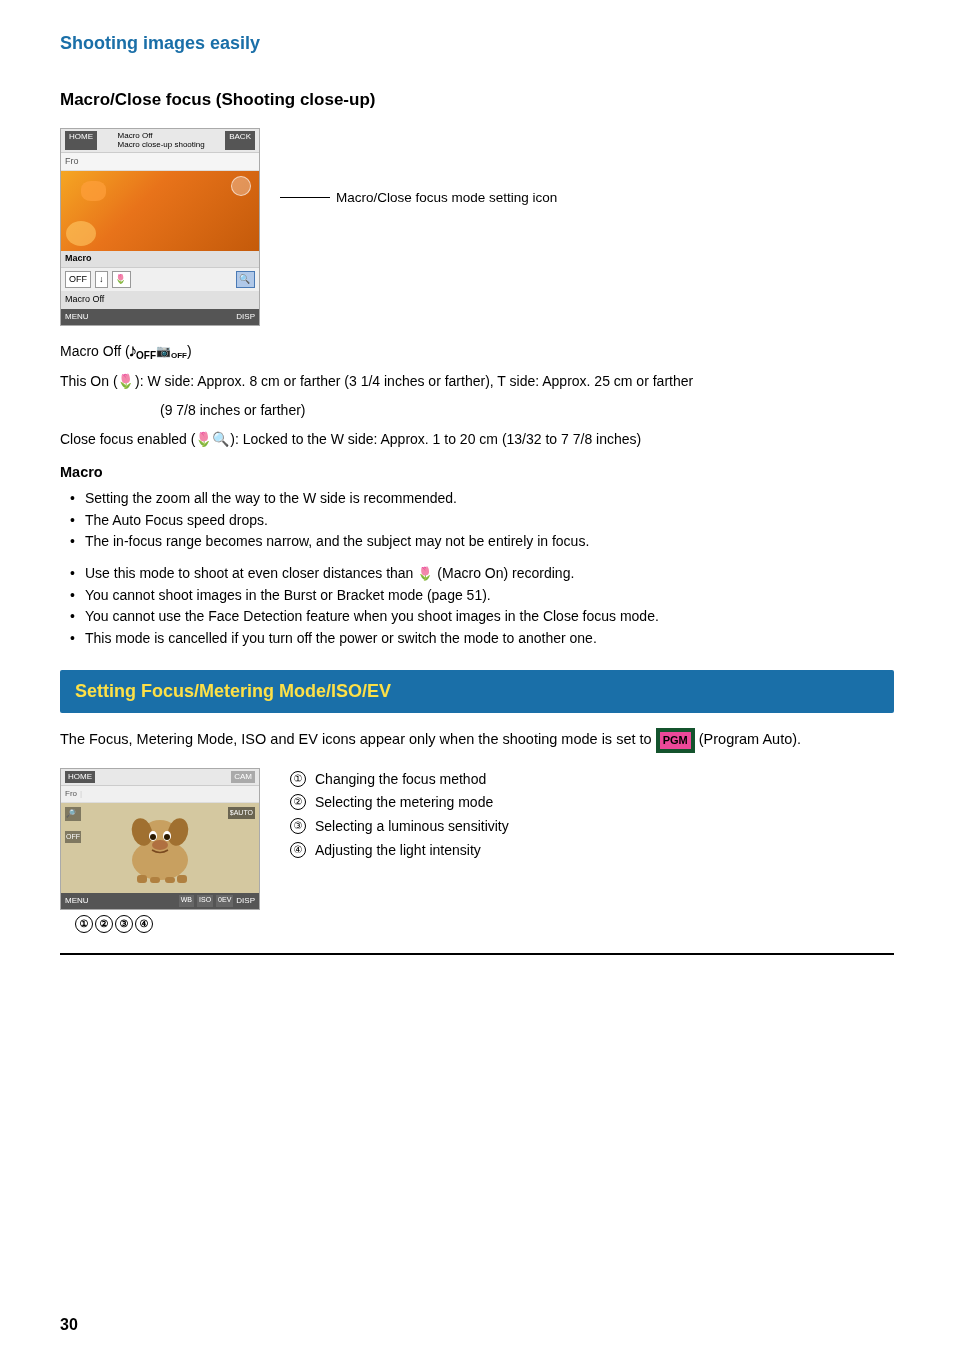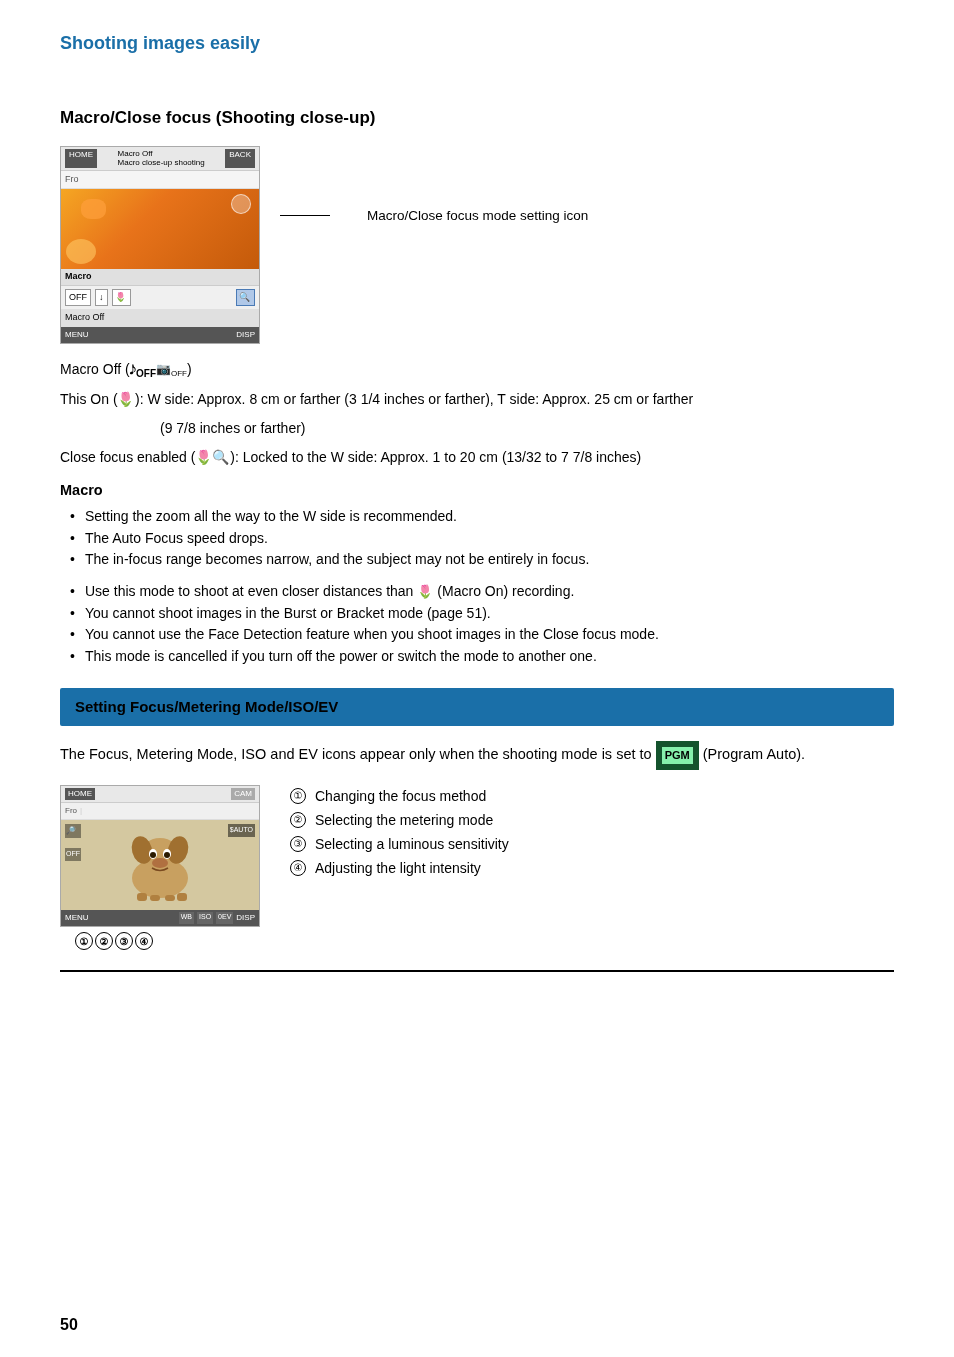--- a/index.html
+++ b/index.html
@@ -15,21 +15,21 @@
     }
 
     .page-container {
       padding: 30px 60px 40px 60px;
     }
 
     .section-header {
       color: #1a6fa8;
       font-size: 18px;
       font-weight: bold;
-      margin-bottom: 48px;
+      margin-bottom: 30px;
       border-bottom: none;
     }
 
     .subsection-title {
       font-size: 17px;
       font-weight: bold;
       margin-bottom: 10px;
       margin-top: 20px;
     }
 
@@ -174,32 +174,32 @@
 
     .bullet-list li::before {
       content: '•';
       position: absolute;
       left: 0;
     }
 
     
     .blue-section-header {
       background: #1a6fa8;
-      color: #000000;
-      font-size: 15px;
+      color: #fde047;
+      font-size: 18px;
       font-weight: bold;
       padding: 8px 15px;
       margin: 20px 0 15px 0;
       border-radius: 2px;
     }
 
     .pgm-badge {
       display: inline-block;
-      background: #86efac;
-      border: 6px solid #14532d;
+      background: #ec4899;
+      border: 4px solid #14532d;
       font-size: 11px;
       font-weight: bold;
       padding: 0 3px;
       vertical-align: middle;
     }
 
     
     .camera-screen2-container {
       display: flex;
       align-items: flex-start;
@@ -363,28 +363,28 @@
       </div>
       <div class="cam-bottom-bar-row">
         <span>Macro Off</span>
       </div>
       <div class="cam-menu-bar">
         <span>MENU</span>
         <span>DISP</span>
       </div>
     </div>
 
-    <div style="display:flex; align-items:center; margin-top: 60px; gap: 31px;">
+    <div style="display:flex; align-items:center; margin-top: 60px;">
       <div style="width: 50px; height: 1px; background: #000;"></div>
       <div style="font-size: 13.5px; margin-left: 6px;">Macro/Close focus mode setting icon</div>
     </div>
   </div>
 
   <div class="macro-desc">
-    <span>Macro Off (</span><span style="font-weight:bold; font-size:12px;">𝅘𝅥𝅮<sub>OFF</sub></span><span style="font-size:12px; vertical-align:middle; font-weight:normal;">📷<sub style="font-size:8px;">OFF</sub></span><span>)</span>
+    <span>Macro Off (</span><span style="font-weight:bold; font-size:12px;">𝅘𝅥𝅮<sub>OFF</sub></span><span style="font-size:12px; vertical-align:middle; font-weight:bold;">📷<sub style="font-size:8px;">OFF</sub></span><span>)</span>
   </div>
   <div class="macro-desc">
     <span>This On (</span><span style="font-size:14px;">🌷</span><span>): W side: Approx. 8 cm or farther (3 1/4 inches or farther), T side: Approx. 25 cm or farther</span>
   </div>
   <div class="macro-desc" style="margin-left: 100px;">
     <span>(9 7/8 inches or farther)</span>
   </div>
   <div class="macro-desc">
     <span>Close focus enabled (</span><span style="font-size:14px;">🌷🔍</span><span>): Locked to the W side: Approx. 1 to 20 cm (13/32 to 7 7/8 inches)</span>
   </div>
@@ -489,15 +489,15 @@
       </li>
       <li>
         <span class="circle-num">④</span>
         <span>Adjusting the light intensity</span>
       </li>
     </ul>
   </div>
 
   <hr class="bottom-divider">
 
-  <div class="page-number">50</div>
+  <div class="page-number">30</div>
 
 </div>
 
 </body></html>

